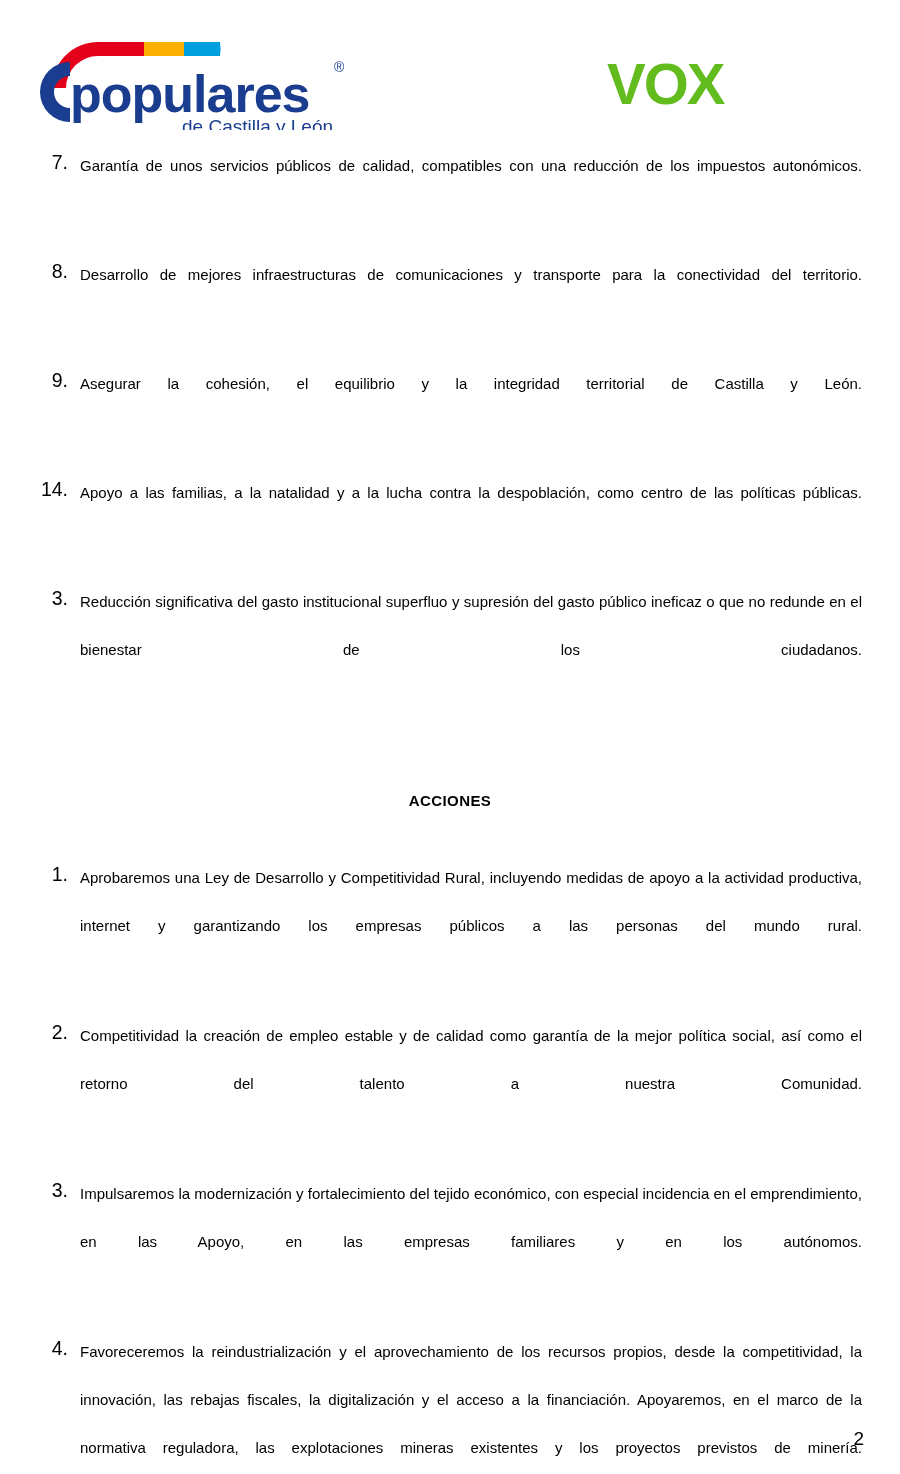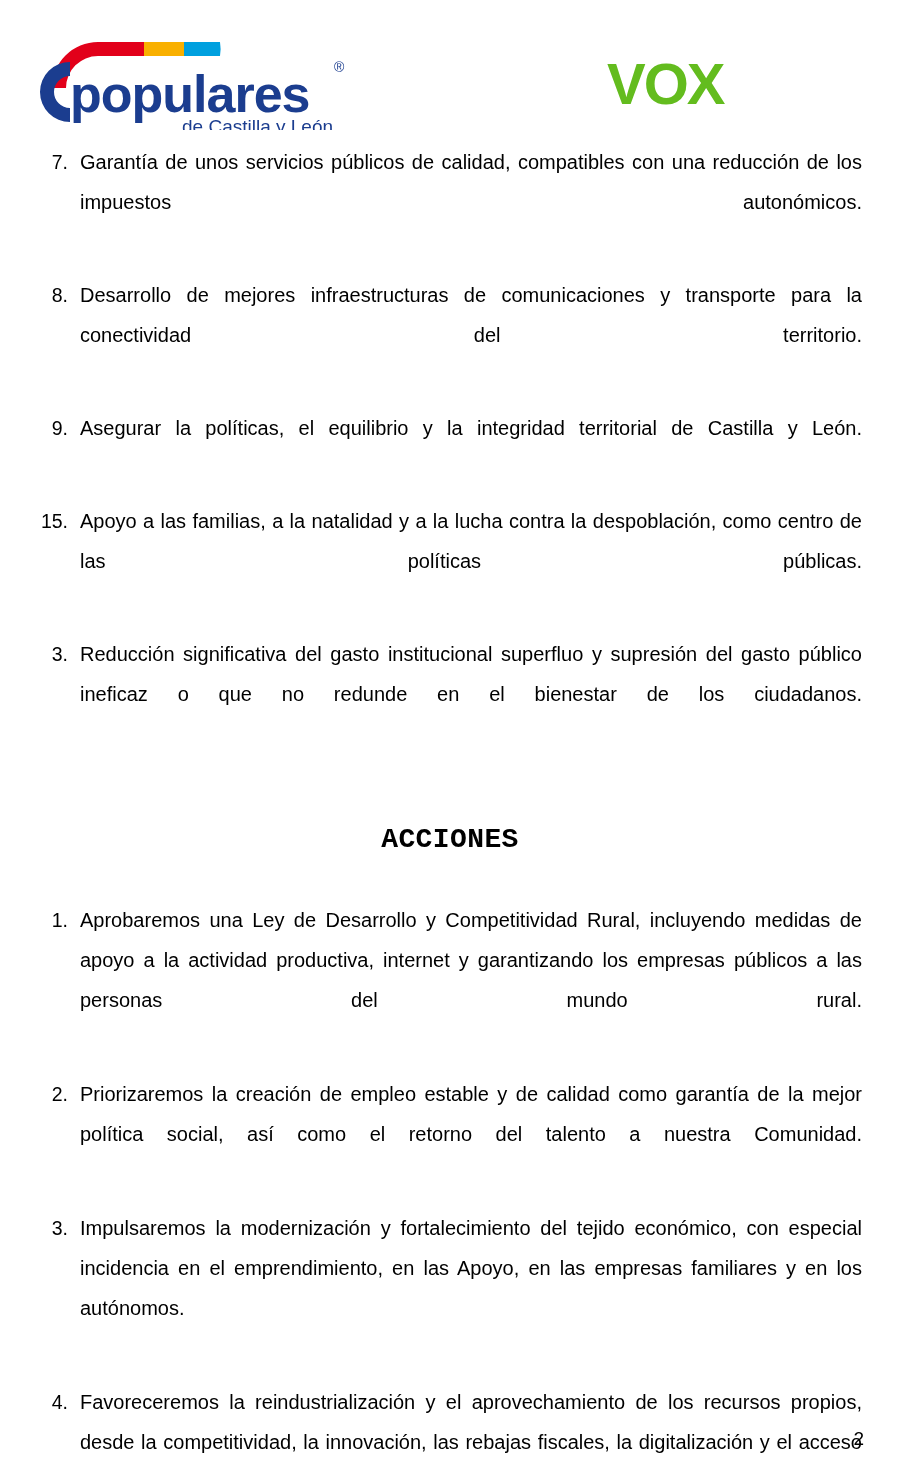--- a/index.html
+++ b/index.html
@@ -67,40 +67,39 @@
     flex: 0 0 auto;
     width: 44px;
     text-align: right;
     padding-right: 12px;
     box-sizing: border-box;
     font-size: 19.5px;
     line-height: 40px;
   }
   li.doc-item .txt {
     flex: 1 1 auto;
-    font-size: 20px;
-    line-height: 40px;
+    font-size: 15px;
+    line-height: 48px;
     text-align: justify;
     text-justify: inter-word;
     hyphens: none;
   }
 
   
   .block-principios { margin-top: 22px; }
   .block-principios li.doc-item .num { width: 46px; }
   .block-principios li.doc-item .txt { padding-right: 4px; }
 
   .section-title {
     text-align: center;
-    font-size: 28px;
+    font-size: 15px;
     font-weight: bold;
     margin-top: 70px;
     margin-bottom: 45px;
     letter-spacing: 0.4px;
-    font-family: Liberation Mono, monospace;
   }
 
   .block-acciones li.doc-item .num { width: 46px; }
   .block-acciones li.doc-item .txt { padding-right: 4px; }
   .block-acciones li.doc-item { margin-bottom: 14px; }
 
   .page-number {
     position: absolute;
     right: 36px;
     bottom: 24px;
@@ -147,42 +146,42 @@
     <li class="doc-item">
       <span class="num">7.</span>
       <span class="txt">Garantía de unos servicios públicos de calidad, compatibles con una reducción de los impuestos autonómicos.</span>
     </li>
     <li class="doc-item">
       <span class="num">8.</span>
       <span class="txt">Desarrollo de mejores infraestructuras de comunicaciones y transporte para la conectividad del territorio.</span>
     </li>
     <li class="doc-item">
       <span class="num">9.</span>
-      <span class="txt">Asegurar la políticas, el equilibrio y la integridad territorial de Castilla y León.</span>
+      <span class="txt">Asegurar la cohesión, el equilibrio y la integridad territorial de Castilla y León.</span>
     </li>
     <li class="doc-item">
-      <span class="num">15.</span>
+      <span class="num">14.</span>
       <span class="txt">Apoyo a las familias, a la natalidad y a la lucha contra la despoblación, como centro de las políticas públicas.</span>
     </li>
     <li class="doc-item">
       <span class="num">3.</span>
       <span class="txt">Reducción significativa del gasto institucional superfluo y supresión del gasto público ineficaz o que no redunde en el bienestar de los ciudadanos.</span>
     </li>
   </ol>
 
   <div class="section-title">ACCIONES</div>
 
   <ol class="doc-list block-acciones">
     <li class="doc-item">
       <span class="num">1.</span>
       <span class="txt">Aprobaremos una Ley de Desarrollo y Competitividad Rural, incluyendo medidas de apoyo a la actividad productiva, internet y garantizando los empresas públicos a las personas del mundo rural.</span>
     </li>
     <li class="doc-item">
       <span class="num">2.</span>
-      <span class="txt">Priorizaremos la creación de empleo estable y de calidad como garantía de la mejor política social, así como el retorno del talento a nuestra Comunidad.</span>
+      <span class="txt">Competitividad la creación de empleo estable y de calidad como garantía de la mejor política social, así como el retorno del talento a nuestra Comunidad.</span>
     </li>
     <li class="doc-item">
       <span class="num">3.</span>
       <span class="txt">Impulsaremos la modernización y fortalecimiento del tejido económico, con especial incidencia en el emprendimiento, en las Apoyo, en las empresas familiares y en los autónomos.</span>
     </li>
     <li class="doc-item">
       <span class="num">4.</span>
       <span class="txt">Favoreceremos la reindustrialización y el aprovechamiento de los recursos propios, desde la competitividad, la innovación, las rebajas fiscales, la digitalización y el acceso a la financiación. Apoyaremos, en el marco de la normativa reguladora, las explotaciones mineras existentes y los proyectos previstos de minería.</span>
     </li>
 

